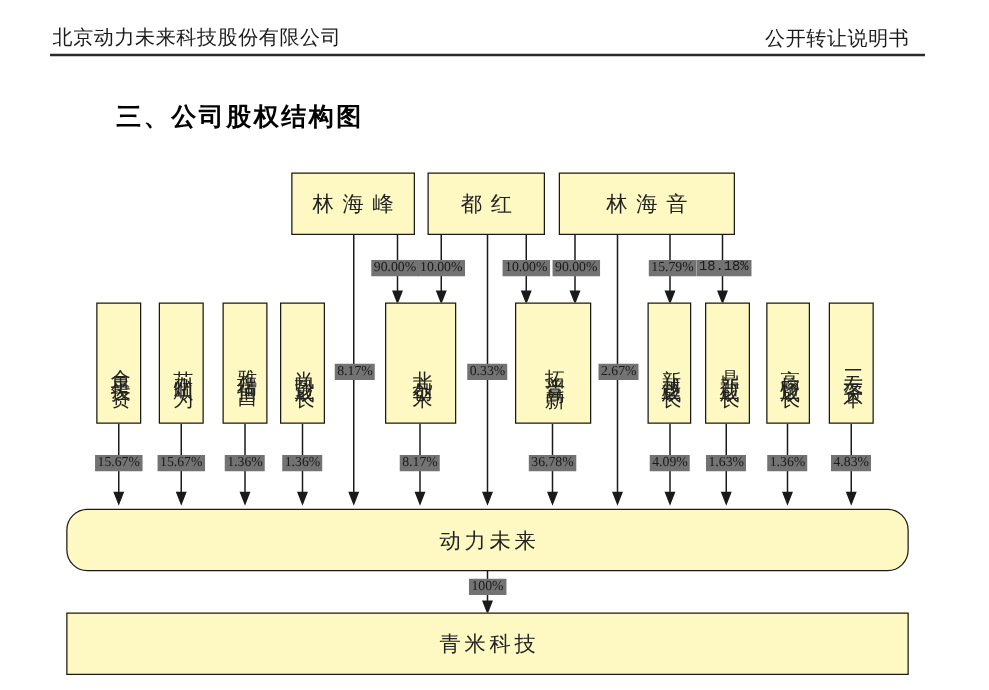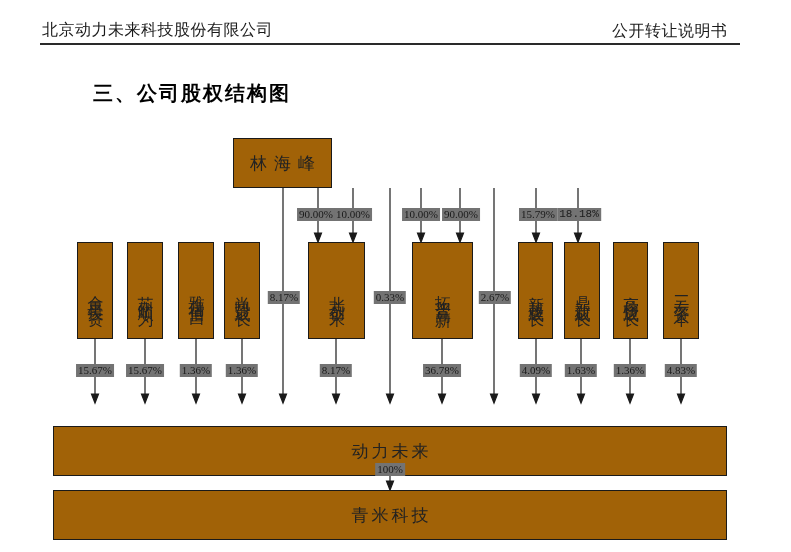--- a/index.html
+++ b/index.html
@@ -9,21 +9,21 @@
   }
   .hdr-left{position:absolute;left:42px;top:20px;font-size:16px;letter-spacing:.5px;}
   .hdr-right{position:absolute;left:612px;top:21px;font-size:16px;letter-spacing:.5px;}
   .hdr-rule{position:absolute;left:40px;top:43px;width:700px;height:0;border-top:2px solid #2a2a2a;}
   .sec-title{
     position:absolute;left:93px;top:80px;font-size:20px;font-weight:bold;
     font-family:"Liberation Sans","DejaVu Sans",sans-serif;letter-spacing:2px;color:#000;
   }
   svg.wires{position:absolute;left:0;top:0;}
   .box{
-    position:absolute;border:1.5px solid #1a1a1a;background:#a16207;box-sizing:border-box;
+    position:absolute;border:1.5px solid #1a1a1a;background:#fef9c3;box-sizing:border-box;
     display:flex;align-items:center;justify-content:center;font-size:16px;color:#222;
   }
   .topbox{font-size:17px;letter-spacing:7px;}
   .topbox span{margin-right:-7px;white-space:nowrap;}
   .vbox{writing-mode:vertical-rl;text-orientation:upright;font-size:16px;letter-spacing:5px;}
   .vbox span{margin-bottom:-5px;}
   .bigbox{font-size:17px;letter-spacing:3px;}
   .bigbox span{margin-right:-3px;}
   .pct{
     position:absolute;transform:translateX(-50%);font-size:11px;line-height:13px;
@@ -86,20 +86,26 @@
         <polygon points="677.5,394 684.5,394 681,403"></polygon>
 
       <line x1="390" y1="453" x2="390" y2="481"></line>
         <polygon points="386.5,481 393.5,481 390,490"></polygon>
     </g>
   </svg>
 
   <div class="box topbox" style="left:233px;top:138px;width:99px;height:50px;">
     <span>林海峰</span>
   </div>
+  <div class="box topbox" style="left:342px;top:138px;width:94px;height:50px;">
+    <span>都红</span>
+  </div>
+  <div class="box topbox" style="left:447px;top:138px;width:141px;height:50px;">
+    <span>林海音</span>
+  </div>
 
   <div class="box vbox" style="left:77px;top:242px;width:36px;height:97px;">
     <span>金星投资</span>
   </div>
   <div class="box vbox" style="left:127px;top:242px;width:36px;height:97px;">
     <span>苏州顺为</span>
   </div>
   <div class="box vbox" style="left:178px;top:242px;width:36px;height:97px;">
     <span>雅瑞佰昌</span>
   </div>
@@ -118,21 +124,21 @@
   <div class="box vbox" style="left:564px;top:242px;width:36px;height:97px;">
     <span>鼎新成长</span>
   </div>
   <div class="box vbox" style="left:613px;top:242px;width:35px;height:97px;">
     <span>高榕成长</span>
   </div>
   <div class="box vbox" style="left:663px;top:242px;width:36px;height:97px;">
     <span>三友资本</span>
   </div>
 
-  <div class="box bigbox" style="left:53px;top:426px;width:674px;height:50px;">
+  <div class="box bigbox" style="left:53px;top:407px;width:674px;height:50px;border-radius:17px;">
     <span>动力未来</span>
   </div>
   <div class="box bigbox" style="left:53px;top:490px;width:674px;height:50px;">
     <span>青米科技</span>
   </div>
 
   <span class="pct" style="left:316px;top:208px;">90.00%</span>
   <span class="pct" style="left:353px;top:208px;">10.00%</span>
   <span class="pct" style="left:421px;top:208px;">10.00%</span>
   <span class="pct" style="left:461px;top:208px;">90.00%</span>

